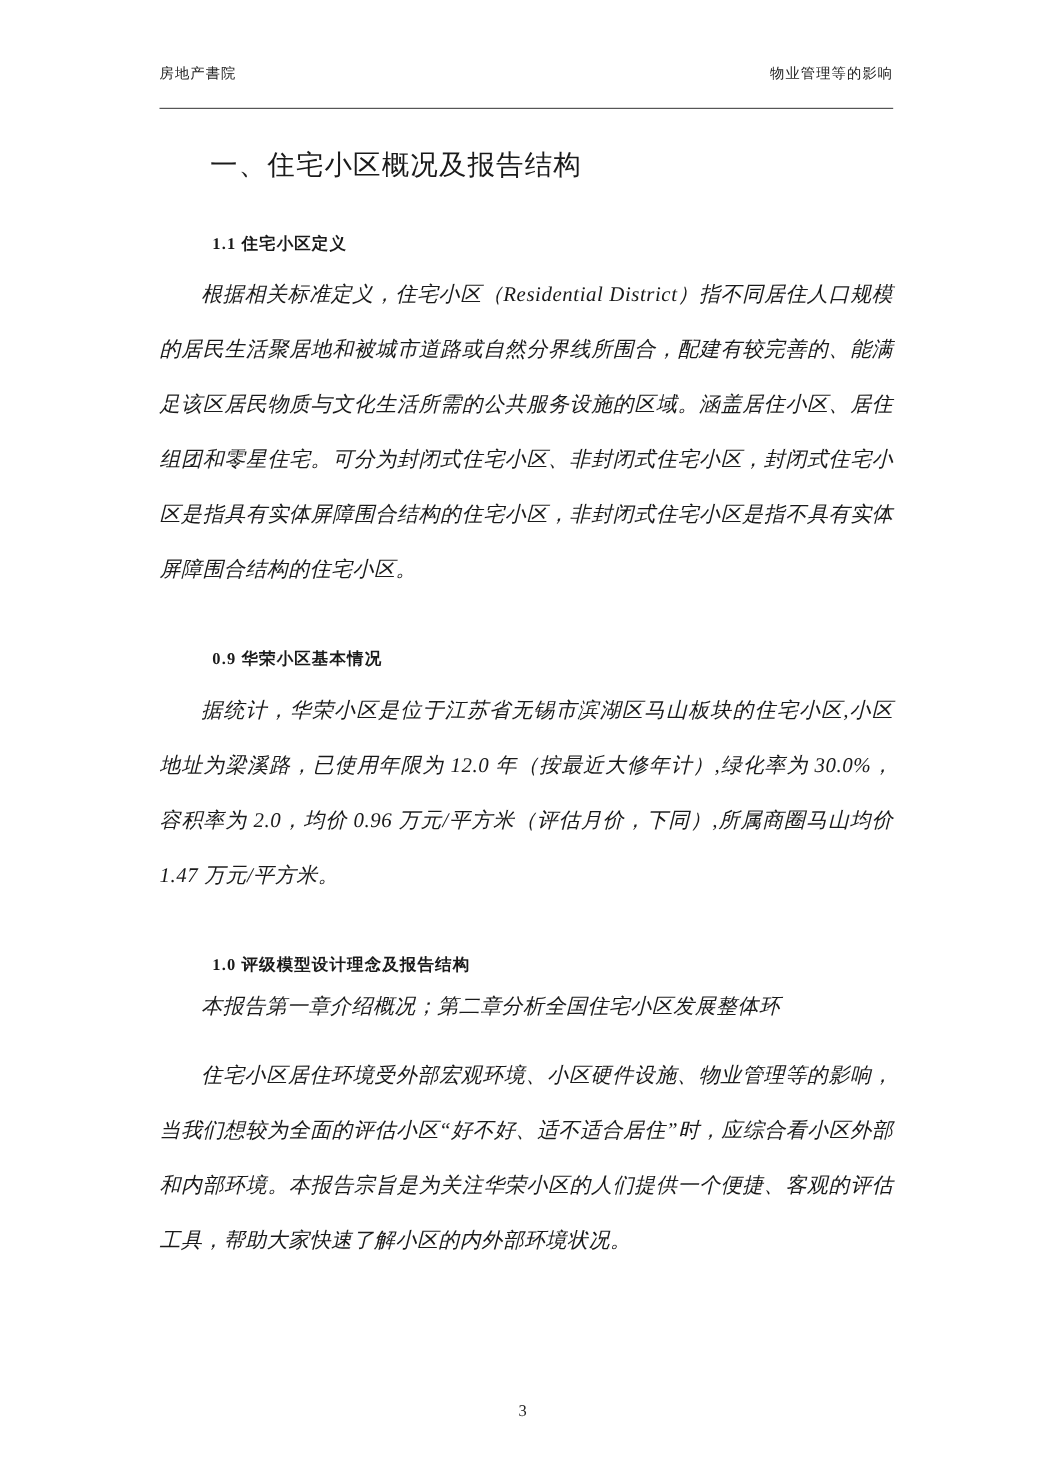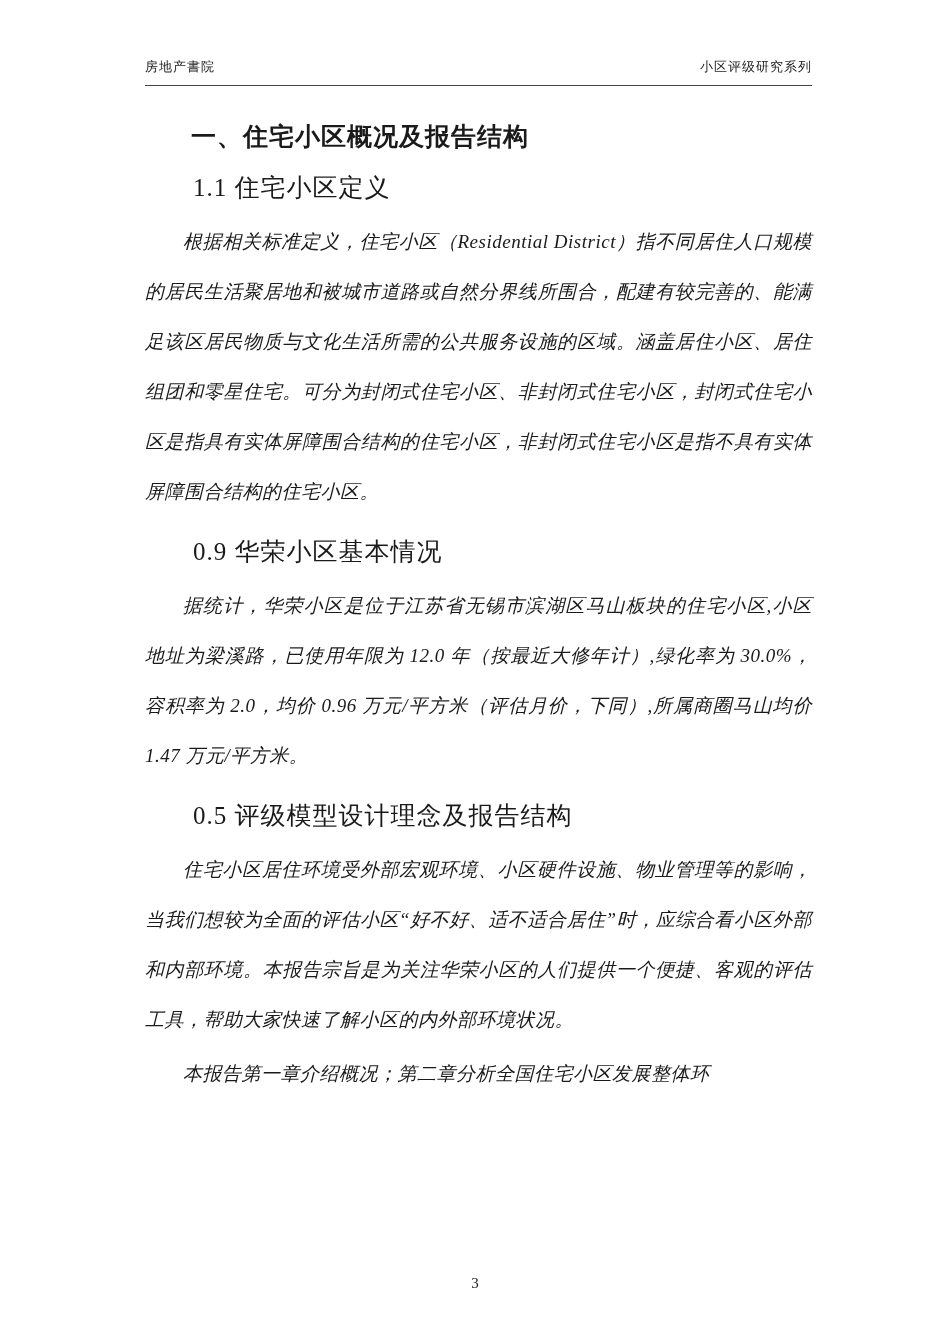--- a/index.html
+++ b/index.html
@@ -15,35 +15,35 @@
     overflow: hidden;
   }
   .content {
     padding: 58px 138px 0 145px;
   }
   .doc-header {
     display: flex;
     justify-content: space-between;
     font-size: 13px;
     color: #222;
-    padding-bottom: 9px;
+    padding-bottom: 22px;
     border-bottom: 1px solid #444;
     font-family: "Liberation Sans", "DejaVu Sans", sans-serif;
     letter-spacing: 1px;
   }
   .doc-title {
     font-size: 25px;
-    font-weight: bold;
+    font-weight: normal;
     margin: 34px 0 0 46px;
     letter-spacing: 1px;
   }
   .section-heading {
-    font-size: 25px;
-    font-weight: normal;
-    margin: 18px 0 0 48px;
+    font-size: 15px;
+    font-weight: bold;
+    margin: 46px 0 0 48px;
     letter-spacing: 1px;
   }
   .para {
     font-size: 19px;
     line-height: 50px;
     text-align: justify;
     text-indent: 2em;
     margin-top: 13px;
     letter-spacing: 0.5px;
     font-style: italic;
@@ -60,31 +60,31 @@
   }
 </style>
 </head>
 <body>
 
 <div class="page">
   <div class="content">
 
     <div class="doc-header">
       <span>房地产書院</span>
-      <span>小区评级研究系列</span>
+      <span>物业管理等的影响</span>
     </div>
 
     <h1 class="doc-title">一、住宅小区概况及报告结构</h1>
 
     <h2 class="section-heading">1.1 住宅小区定义</h2>
     <p class="para">根据相关标准定义，住宅小区（Residential District）指不同居住人口规模的居民生活聚居地和被城市道路或自然分界线所围合，配建有较完善的、能满足该区居民物质与文化生活所需的公共服务设施的区域。涵盖居住小区、居住组团和零星住宅。可分为封闭式住宅小区、非封闭式住宅小区，封闭式住宅小区是指具有实体屏障围合结构的住宅小区，非封闭式住宅小区是指不具有实体屏障围合结构的住宅小区。</p>
 
     <h2 class="section-heading">0.9 华荣小区基本情况</h2>
     <p class="para">据统计，华荣小区是位于江苏省无锡市滨湖区马山板块的住宅小区,小区地址为梁溪路，已使用年限为 12.0 年（按最近大修年计）,绿化率为 30.0%，容积率为 2.0，均价 0.96 万元/平方米（评估月价，下同）,所属商圈马山均价 1.47 万元/平方米。</p>
 
-    <h2 class="section-heading">0.5 评级模型设计理念及报告结构</h2>
+    <h2 class="section-heading">1.0 评级模型设计理念及报告结构</h2>
+    <p class="para tight">本报告第一章介绍概况；第二章分析全国住宅小区发展整体环</p>
     <p class="para">住宅小区居住环境受外部宏观环境、小区硬件设施、物业管理等的影响，当我们想较为全面的评估小区“好不好、适不适合居住”时，应综合看小区外部和内部环境。本报告宗旨是为关注华荣小区的人们提供一个便捷、客观的评估工具，帮助大家快速了解小区的内外部环境状况。</p>
-    <p class="para tight">本报告第一章介绍概况；第二章分析全国住宅小区发展整体环</p>
 
   </div>
 
   <div class="page-footer">3</div>
 </div>
 
 </body></html>

